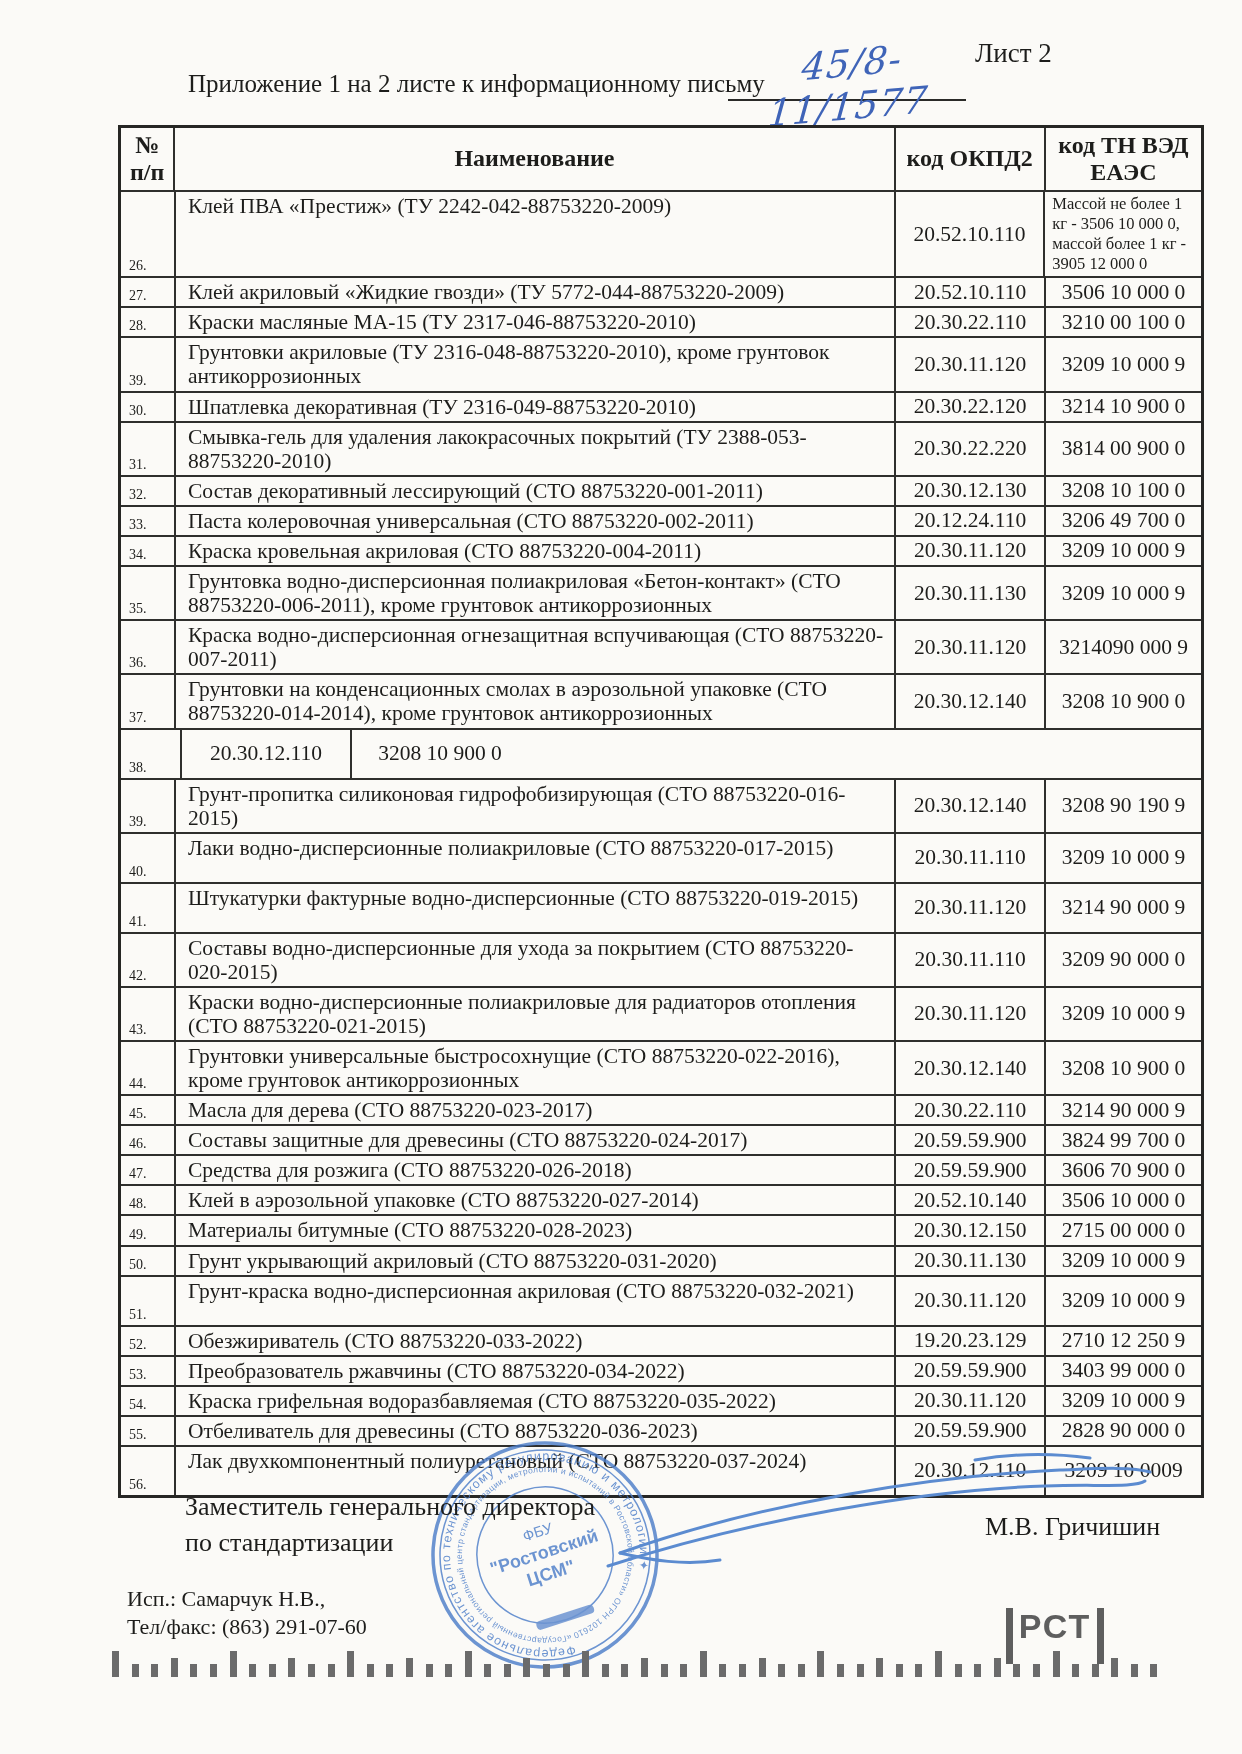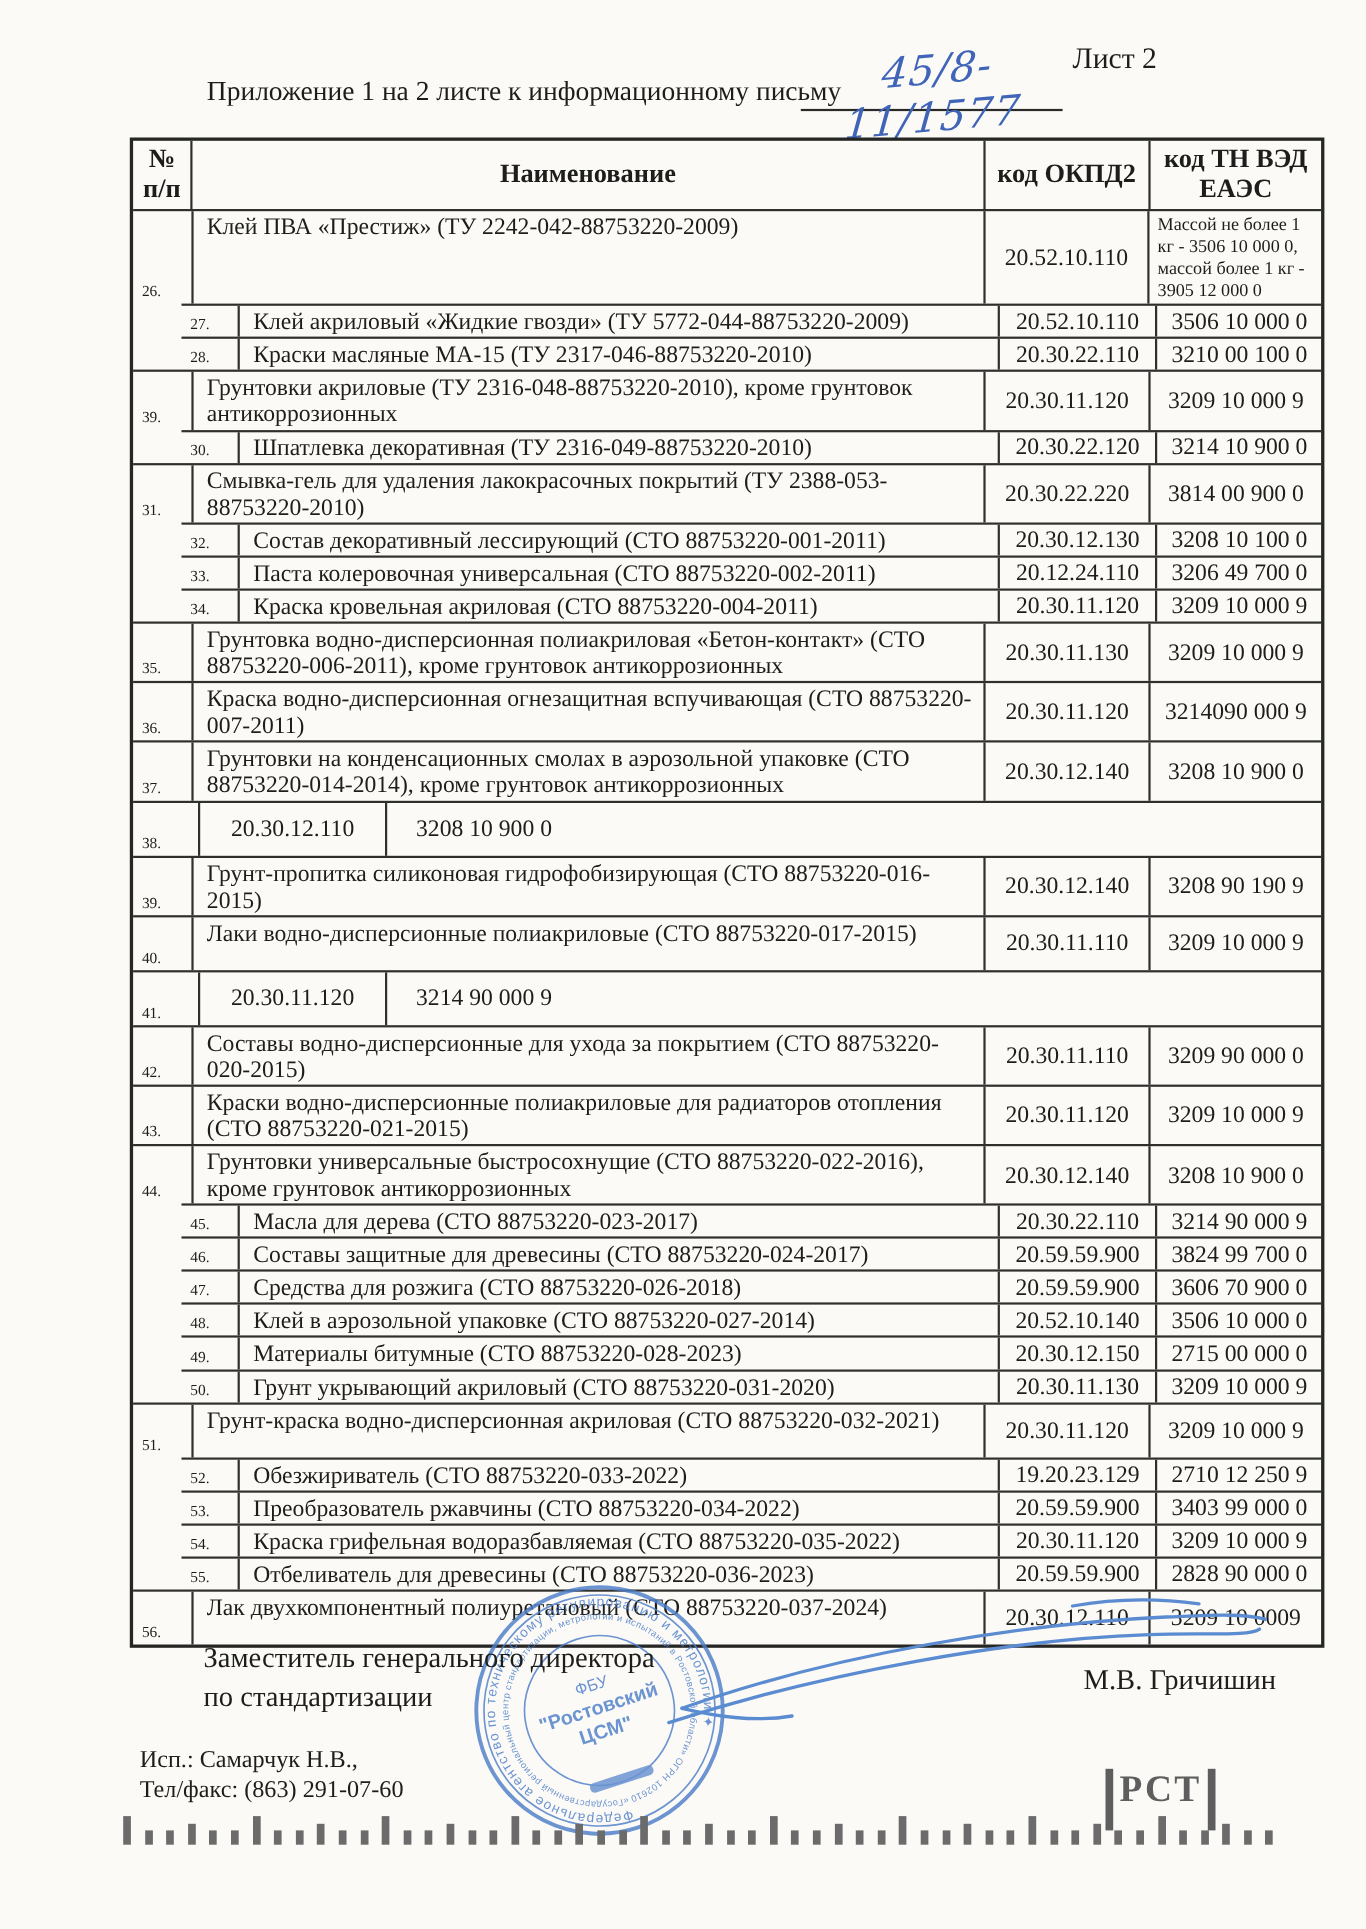--- a/index.html
+++ b/index.html
@@ -27,21 +27,21 @@
   .tr{display:flex;border-top:2px solid #2f2f2d;}
   .tr:first-child{border-top:none;}
   .td{box-sizing:border-box;border-left:2px solid #2f2f2d;overflow:hidden;}
   .td:first-child{border-left:none;}
   .col-num{width:59px;display:flex;align-items:flex-end;padding:0 2px 2px 8px;font-size:14px;}
   .col-name{width:818px;padding:2px 6px 2px 12px;font-size:21.5px;line-height:1.12;}
   .col-okpd{width:170px;display:flex;align-items:center;justify-content:center;font-size:21.5px;text-align:center;padding:1px 2px;}
   .col-tnved{width:178px;display:flex;align-items:center;justify-content:center;font-size:21.5px;text-align:center;padding:1px 2px;}
   .thead .td{font-weight:bold;font-size:24px;display:flex;align-items:center;justify-content:center;text-align:center;line-height:1.12;padding:4px 2px;}
   .thead{min-height:53px;}
-  .row-s{min-height:23px;margin-left:44px;}
+  .row-s{min-height:23px;}
   .row-d{min-height:48px;}
   .row-xl{min-height:73px;}
   .tnved-small{font-size:16.5px;line-height:1.22;text-align:left;padding:2px 4px 2px 7px;align-items:flex-start;}
 
   
   .sig-title1{position:absolute;left:185px;top:1492px;font-size:26px;}
   .sig-title2{position:absolute;left:185px;top:1528px;font-size:26px;}
   .sig-name{position:absolute;left:985px;top:1512px;font-size:26px;}
   .exec-line1{position:absolute;left:127px;top:1586px;font-size:22px;}
   .exec-line2{position:absolute;left:127px;top:1614px;font-size:22px;}
@@ -53,21 +53,21 @@
 
   
   .ruler{position:absolute;left:112px;top:1645px;width:1075px;height:32px;display:flex;align-items:flex-end;gap:12.6px;}
   .tick{width:7px;background:#6b6b6b;}
   .rst-mark{
     position:absolute;left:1000px;top:1608px;width:110px;height:60px;
     display:flex;align-items:flex-start;justify-content:center;gap:6px;
     color:#5e5e5e;
   }
   .rst-bar{width:7px;height:56px;background:#5e5e5e;}
-  .rst-text{font-family:Liberation Serif, serif;font-weight:bold;font-size:34px;letter-spacing:2px;line-height:1.1;}
+  .rst-text{font-family:Liberation Sans, sans-serif;font-weight:bold;font-size:34px;letter-spacing:2px;line-height:1.1;}
 </style>
 </head>
 <body>
 
 <div class="page">
 
   <div class="sheet-label">Лист 2</div>
   <div class="appendix-line">Приложение 1 на 2 листе к информационному письму</div>
   <div class="hw-underline"></div>
   <div class="hw-number">45/8-11/1577</div>
@@ -164,20 +164,21 @@
         <div class="td col-tnved">3208 90 190 9</div>
       </div>
       <div class="tr row-d">
         <div class="td col-num">40.</div>
         <div class="td col-name">Лаки водно-дисперсионные полиакриловые (СТО 88753220-017-2015)</div>
         <div class="td col-okpd">20.30.11.110</div>
         <div class="td col-tnved">3209 10 000 9</div>
       </div>
       <div class="tr row-d">
         <div class="td col-num">41.</div>
+        <div class="td col-name">Штукатурки фактурные водно-дисперсионные (СТО 88753220-019-2015)</div>
         <div class="td col-okpd">20.30.11.120</div>
         <div class="td col-tnved">3214 90 000 9</div>
       </div>
       <div class="tr row-d">
         <div class="td col-num">42.</div>
         <div class="td col-name">Составы водно-дисперсионные для ухода за покрытием (СТО 88753220-020-2015)</div>
         <div class="td col-okpd">20.30.11.110</div>
         <div class="td col-tnved">3209 90 000 0</div>
       </div>
       <div class="tr row-d">

